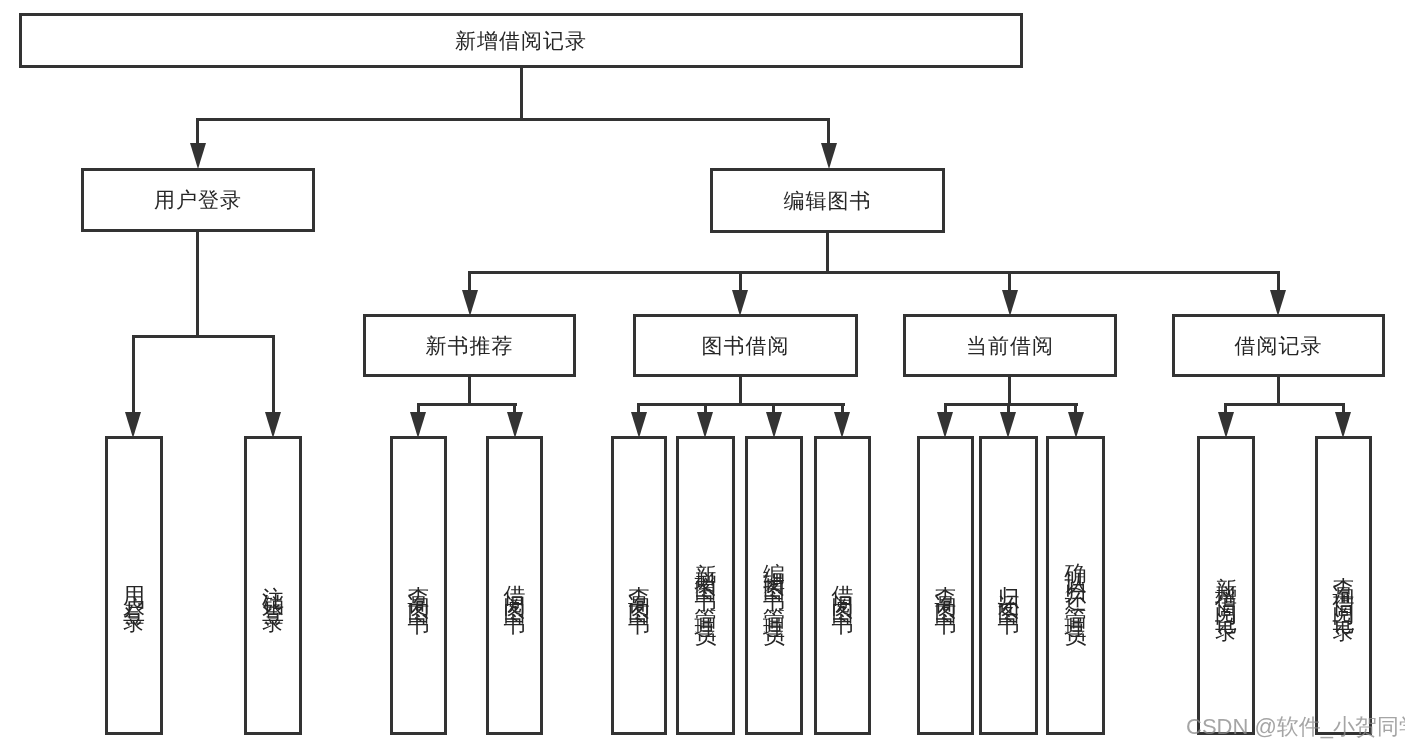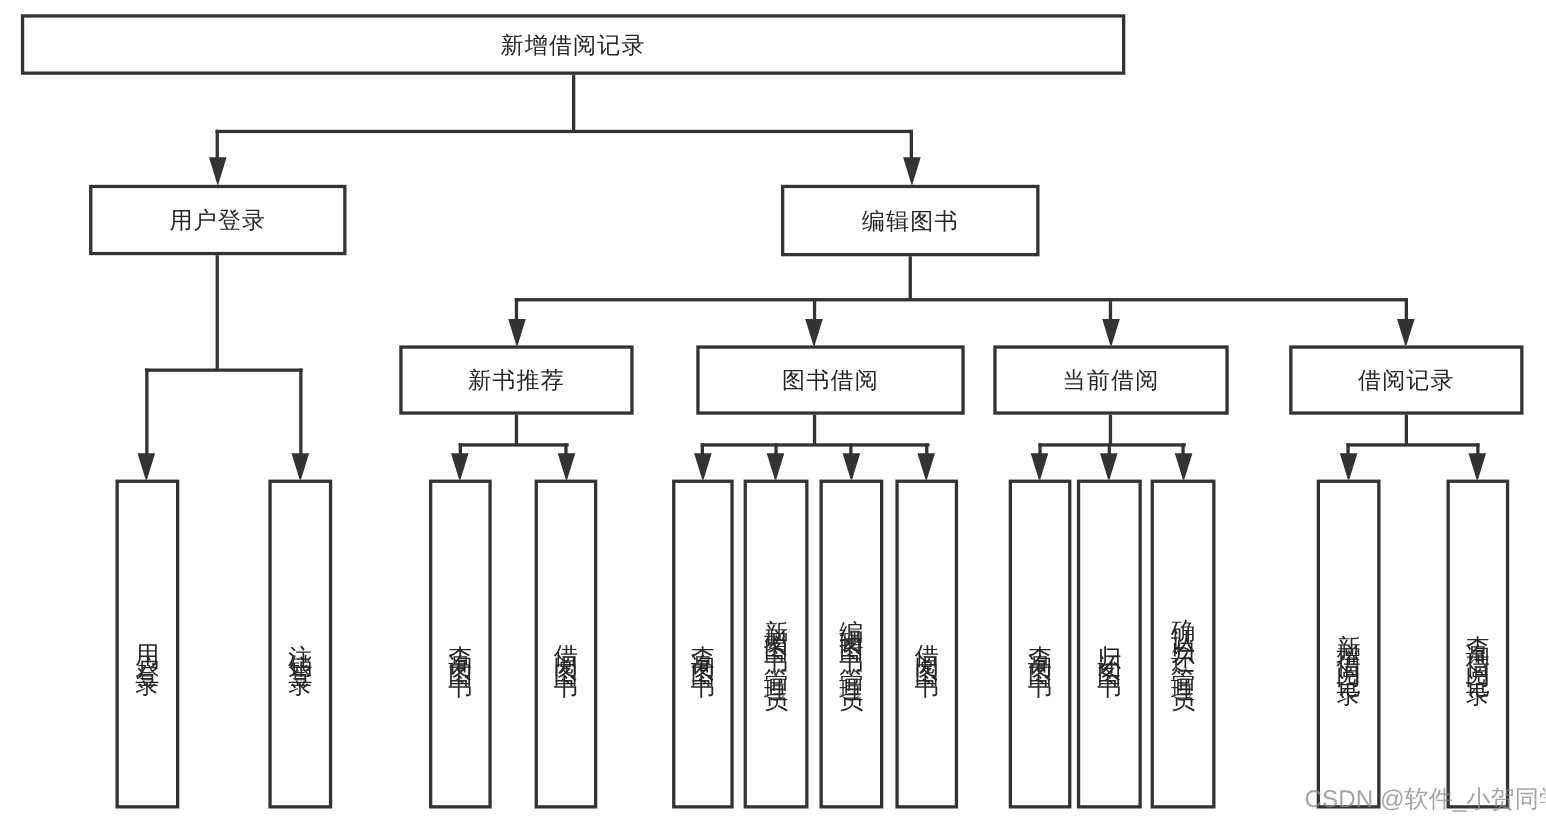--- a/index.html
+++ b/index.html
@@ -65,21 +65,21 @@
   <div class="vline" style="left:1008px;top:271px;height:20px;"></div>
   <div class="vline" style="left:1277px;top:271px;height:20px;"></div>
   <div class="arrow" style="left:462px;top:290px;"></div>
   <div class="arrow" style="left:732px;top:290px;"></div>
   <div class="arrow" style="left:1002px;top:290px;"></div>
   <div class="arrow" style="left:1270px;top:290px;"></div>
 
   <div class="box hbox" style="left:363px;top:314px;width:213px;height:63px;font-family:Liberation Serif, serif;">
     <span>新书推荐</span>
   </div>
-  <div class="box hbox" style="left:633px;top:314px;width:244px;height:63px;">
+  <div class="box hbox" style="left:633px;top:314px;width:225px;height:63px;">
     <span>图书借阅</span>
   </div>
   <div class="box hbox" style="left:903px;top:314px;width:214px;height:63px;">
     <span>当前借阅</span>
   </div>
   <div class="box hbox" style="left:1172px;top:314px;width:213px;height:63px;">
     <span>借阅记录</span>
   </div>
 
   <div class="vline" style="left:468px;top:377px;height:28px;"></div>

